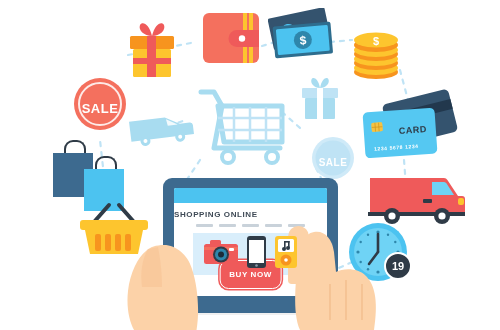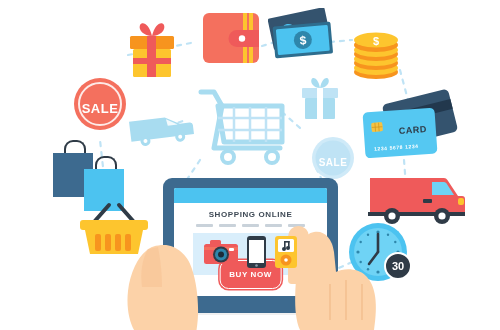--- a/index.html
+++ b/index.html
@@ -34,21 +34,21 @@
     left:163px;top:178px;width:175px;height:135px;
     background:#3d6a8f;border-radius:9px;
     box-shadow:0 2px 0 rgba(0,0,0,.06);
   }
   #tablet .screen{
     position:absolute;left:11px;top:10px;width:153px;height:108px;
     background:#ffffff;border-radius:2px;overflow:hidden;
   }
   #tablet .topbar{height:15px;background:#4cc3f0;}
   .shop-title{
-    text-align:center;font-size:8px;font-weight:bold;color:#3f4a56;
+    text-align:left;font-size:8px;font-weight:bold;color:#3f4a56;
     letter-spacing:.6px;margin-top:7px;
   }
   .bars{display:flex;justify-content:center;gap:6px;margin-top:5px;}
   .bars i{display:block;width:17px;height:3px;background:#c9d2da;border-radius:1px;}
   .carousel{
     margin-top:6px;height:42px;position:relative;
     display:flex;align-items:center;justify-content:center;gap:9px;
   }
   .carousel .strip{
     position:absolute;left:19px;right:19px;top:0;bottom:0;background:#d9eefb;
@@ -284,21 +284,21 @@
         <circle cx="30" cy="50" r="1.6"></circle>
           <circle cx="20" cy="47.3" r="1.2"></circle>
         <circle cx="12.7" cy="40" r="1.2"></circle>
           <circle cx="10" cy="30" r="1.6"></circle>
         <circle cx="12.7" cy="20" r="1.2"></circle>
           <circle cx="20" cy="12.7" r="1.2"></circle>
       </g>
       <path d="M30 30 V12" stroke="#2f3b47" stroke-width="2.6" stroke-linecap="round"></path>
       <path d="M30 30 L21 42" stroke="#2f3b47" stroke-width="2.6" stroke-linecap="round"></path>
     </svg>
-    <div class="badge24">30</div>
+    <div class="badge24">19</div>
   </div>
 
   <div class="node" style="left:53px;top:147px;width:40px;height:50px;">
     <div class="bag-handle" style="left:11px;top:-7px;width:18px;height:14px;"></div>
     <div class="node" style="left:0;top:6px;width:40px;height:44px;background:#3d6a8f;"></div>
   </div>
 
   <div class="node" style="left:84px;top:163px;width:40px;height:48px;">
     <div class="bag-handle" style="left:11px;top:-7px;width:18px;height:14px;border-color:#2f3b47;"></div>
     <div class="node" style="left:0;top:6px;width:40px;height:42px;background:#4cc3f0;"></div>

